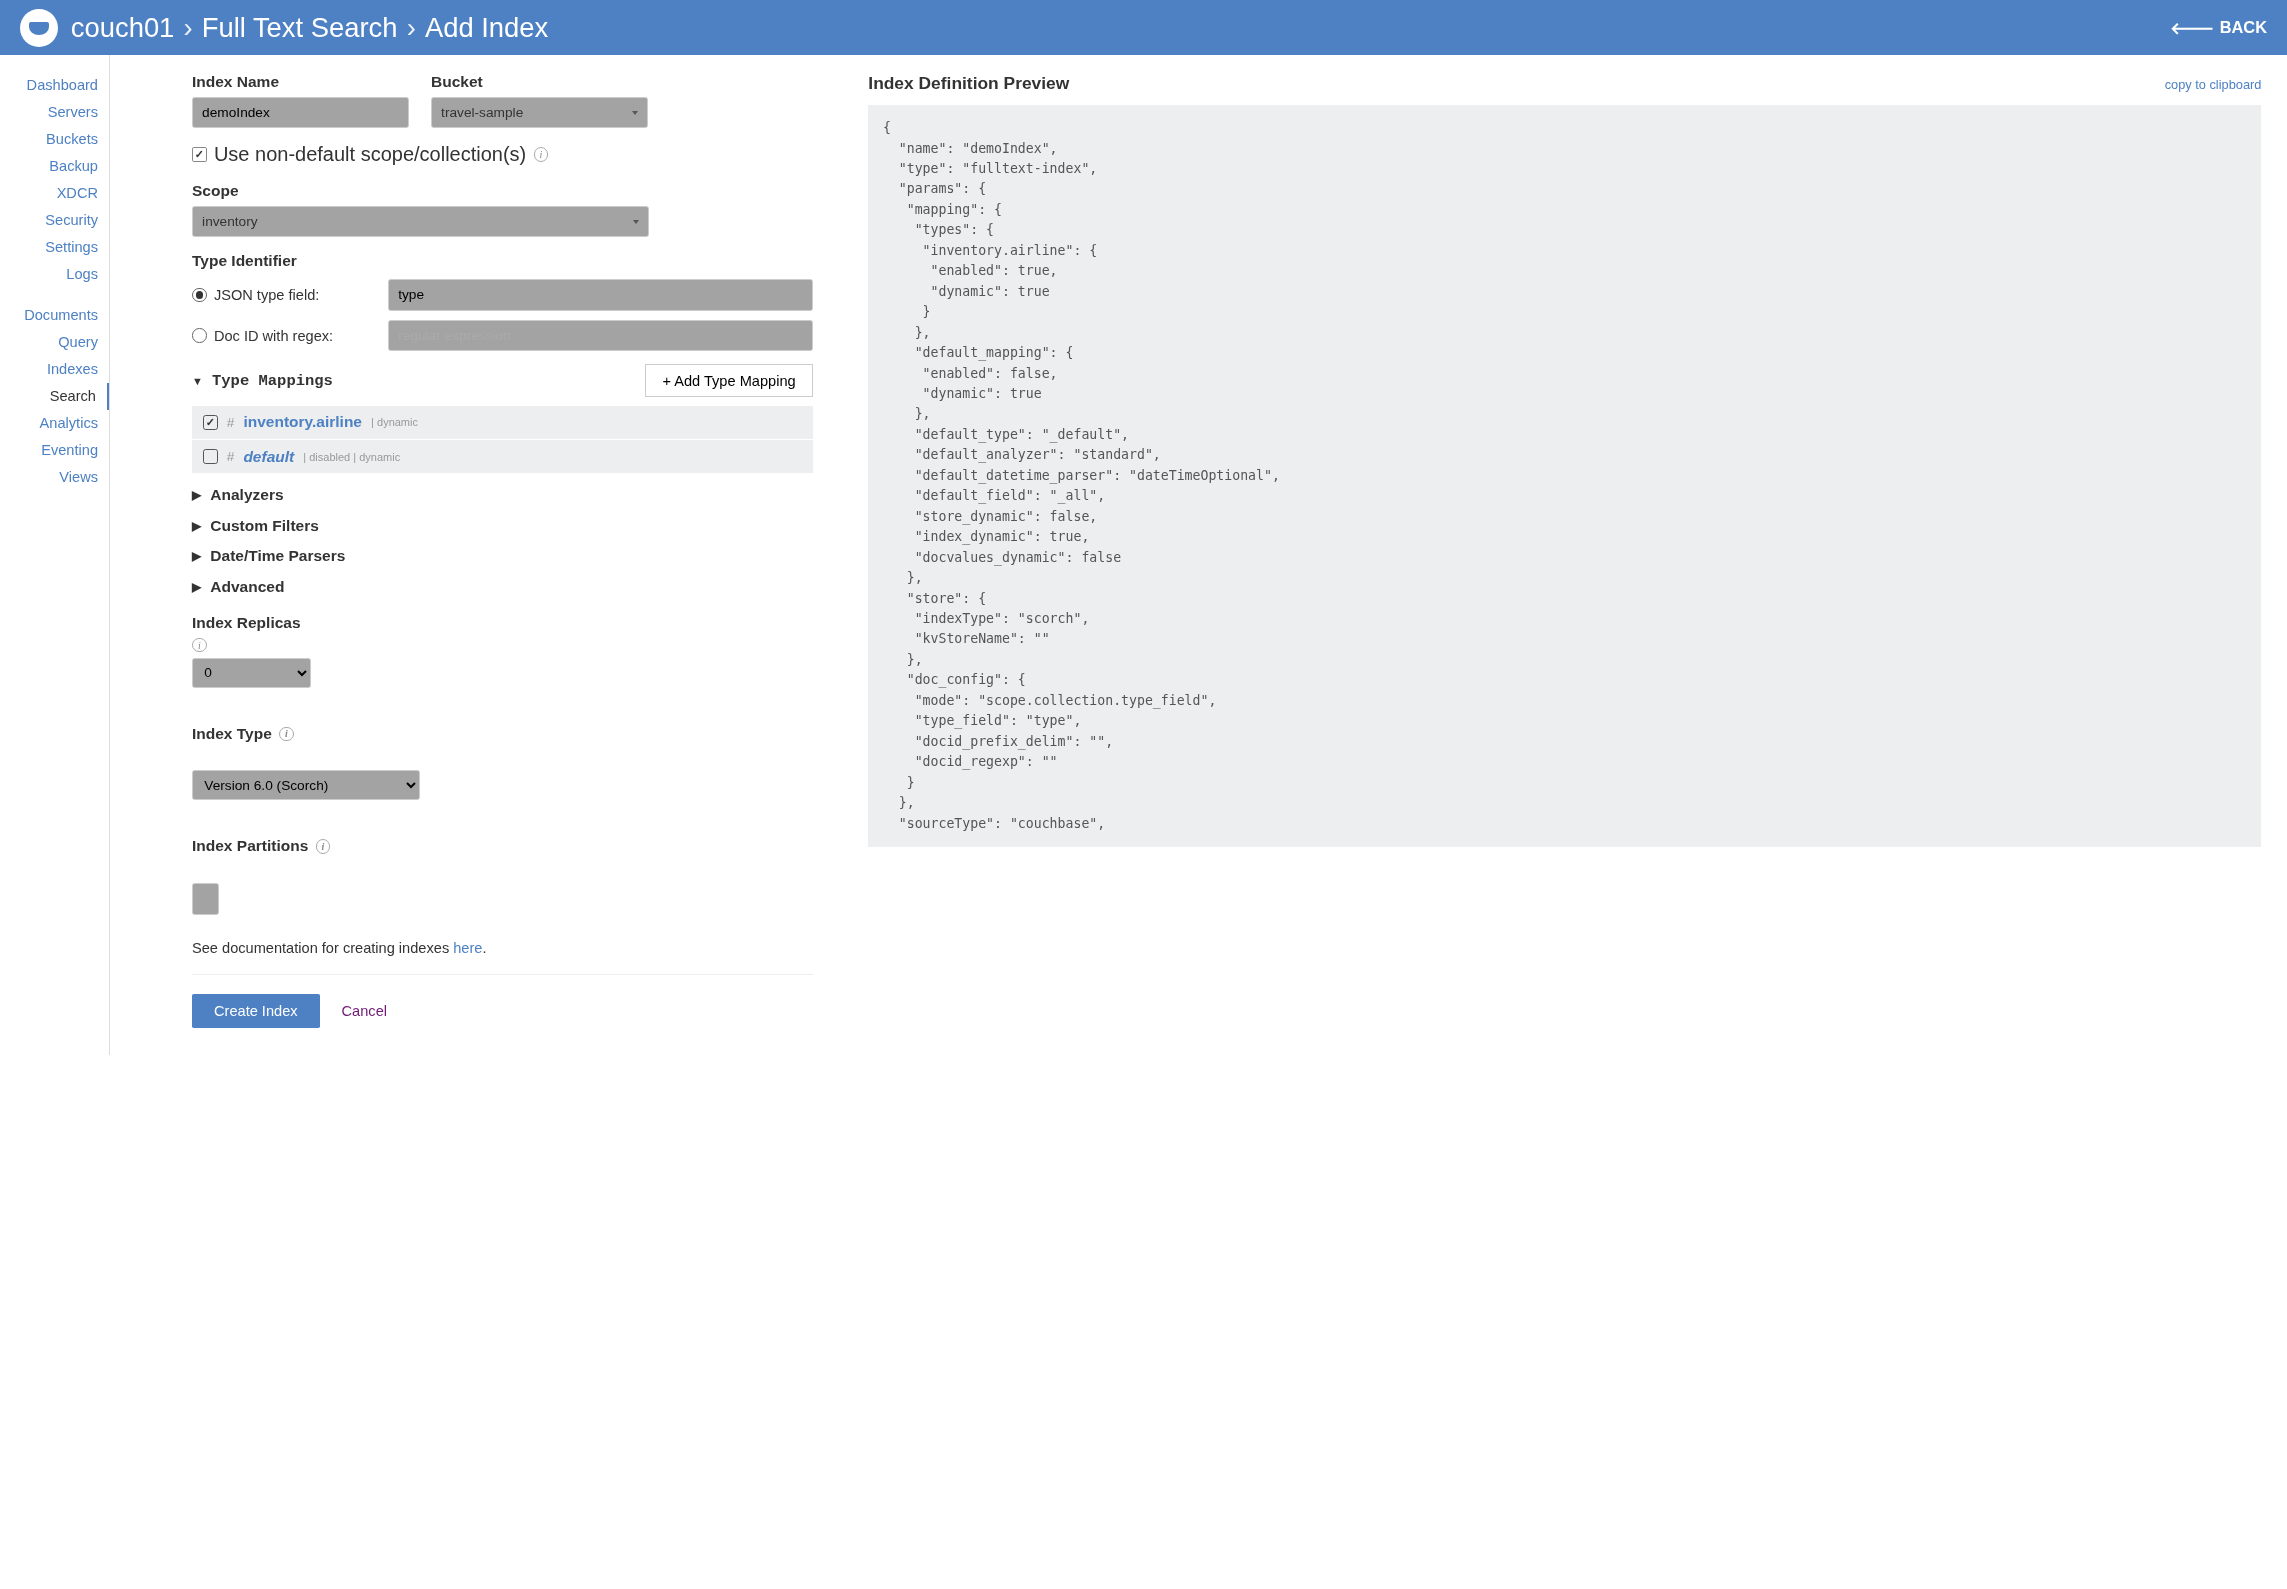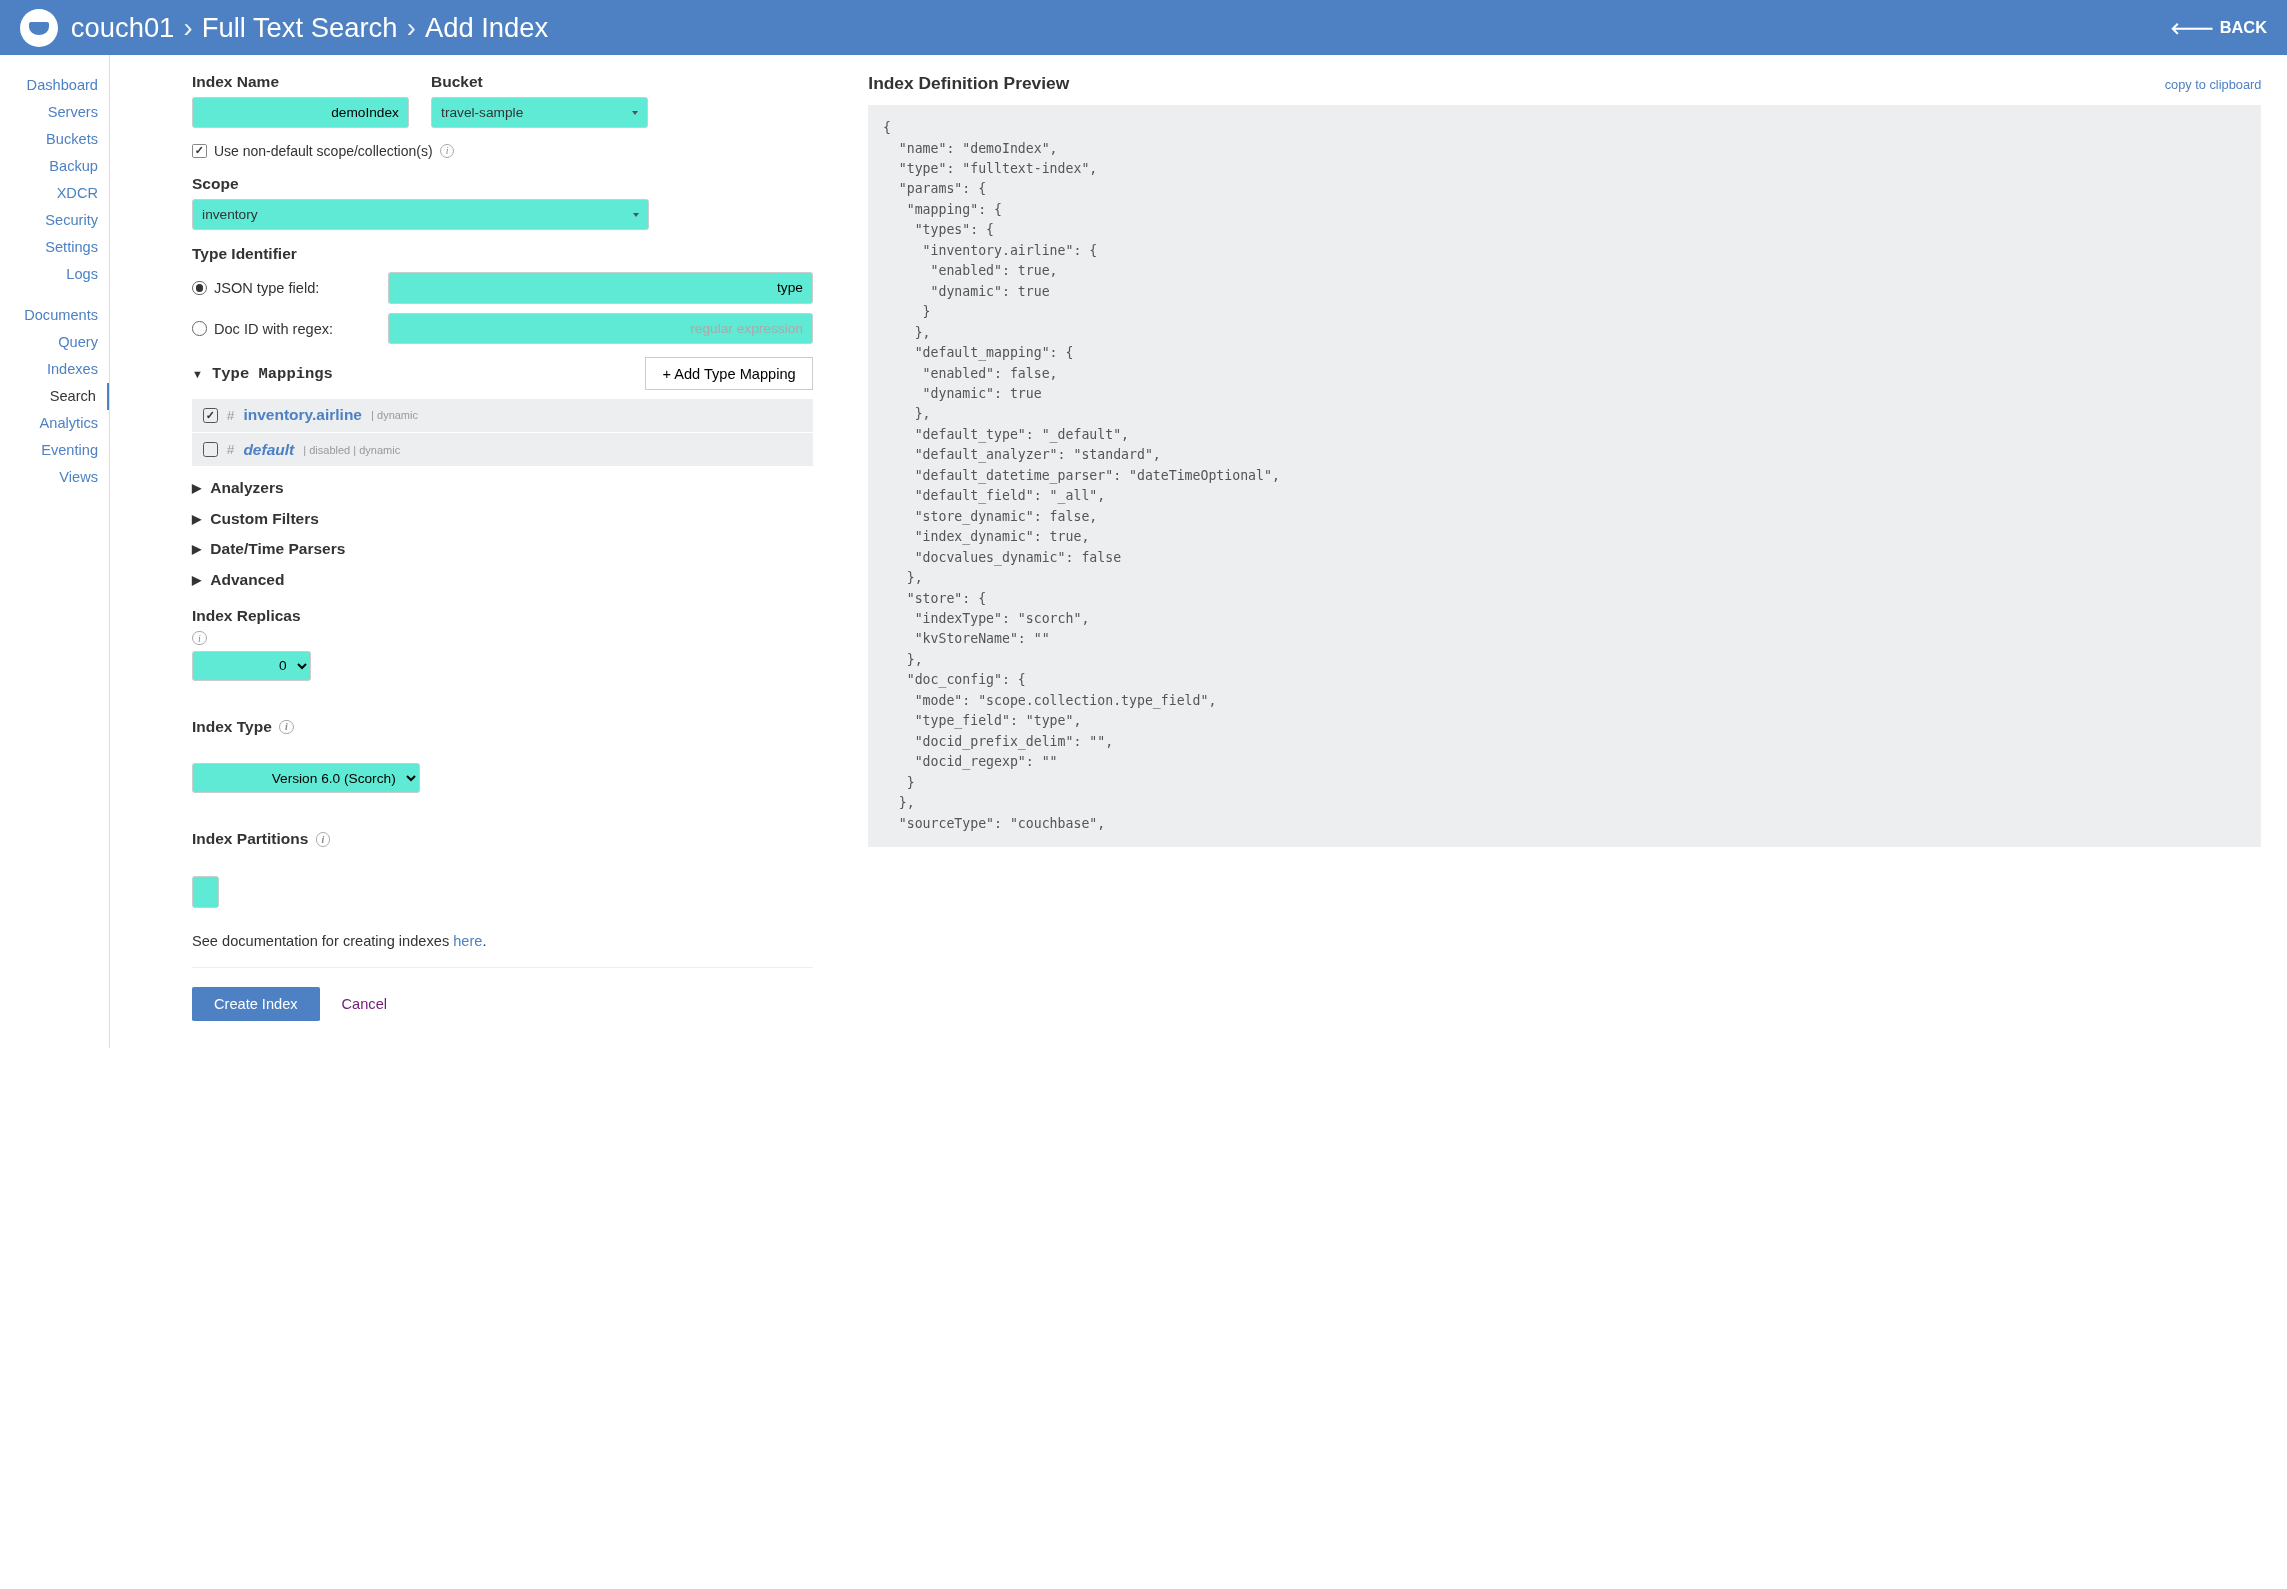--- a/index.html
+++ b/index.html
@@ -15,21 +15,21 @@
   .sidebar { width: 110px; padding: 16.4px 0 0 0; border-right: 0.9px solid #ddd; min-height: 749px; display: flex; flex-direction: column; }
   .sidebar a { display: block; text-align: right; padding: 5.5px 11px 5.5px 0; color: #4d81c3; font-size: 14.6px; text-decoration: none; cursor: pointer; }
   .sidebar a.active { color: #333; border-right: 2.7px solid #4d81c3; background: #fff; }
   .sidebar .gap { height: 14.6px; }
   .main { flex: 1; padding: 18.3px 25.6px 27.4px 82px; display: flex; gap: 37px; }
   .form-area { width: 621px; }
   .preview-area { flex: 1; margin-left: 18.3px; }
   .form-row { display: flex; gap: 22px; margin-bottom: 14.6px; }
   .form-col { display: flex; flex-direction: column; }
   label.field-label, .field-label { font-weight: 600; font-size: 15.5px; margin-bottom: 5.5px; display: flex; align-items: center; gap: 7.3px; }
-  input[type=text], .select-like, select { border: 0.9px solid #ccc; border-radius: 2.7px; padding: 7.3px 9.1px; font-size: 13.7px; background: #5eead4; text-align: right; }
+  input[type=text], .select-like, select { border: 0.9px solid #ccc; border-radius: 2.7px; padding: 7.3px 9.1px; font-size: 13.7px; background: #a3a3a3; }
   .select-like { display: flex; justify-content: space-between; align-items: center; cursor: pointer; }
   .select-like .caret { border-left: 3.7px solid transparent; border-right: 3.7px solid transparent; border-top: 4.6px solid #555; }
   .chk-row { display: flex; align-items: center; gap: 7.3px; margin: 7.3px 0 16.4px 0; }
   .chk { width: 14.6px; height: 14.6px; border: 0.9px solid #888; border-radius: 1.8px; display: flex; align-items: center; justify-content: center; font-size: 11px; }
   .chk.checked::after { content: "✓"; color: #333; font-weight: bold; }
   .info-icon { width: 14.6px; height: 14.6px; border: 0.9px solid #aaa; border-radius: 50%; display: inline-flex; align-items: center; justify-content: center; font-size: 10px; font-style: italic; color: #888; font-family: Georgia, serif; }
   .section-title { font-weight: 600; font-size: 15.5px; margin: 14.6px 0 9.1px 0; }
   .radio-row { display: flex; align-items: center; gap: 9.1px; margin-bottom: 9.1px; }
   .radio-label-col { width: 187px; display: flex; align-items: center; gap: 7.3px; font-size: 14.6px; }
   .radio { width: 14.6px; height: 14.6px; border: 1.4px solid #666; border-radius: 50%; display: inline-flex; align-items: center; justify-content: center; }
@@ -125,21 +125,21 @@
           <label class="field-label">Bucket</label>
           <div class="select-like">
             <span>travel-sample</span>
             <span class="caret"></span>
           </div>
         </div>
       </div>
 
       <div class="chk-row">
         <span class="chk checked"></span>
-        <span style="font-size:14px">Use non-default scope/collection(s)</span>
+        <span style="font-size:20px">Use non-default scope/collection(s)</span>
         <span class="info-icon">i</span>
       </div>
 
       <div class="form-col" style="width:457px; margin-bottom:9.1px">
         <label class="field-label">Scope</label>
         <div class="select-like">
           <span>inventory</span>
           <span class="caret"></span>
         </div>
       </div>

